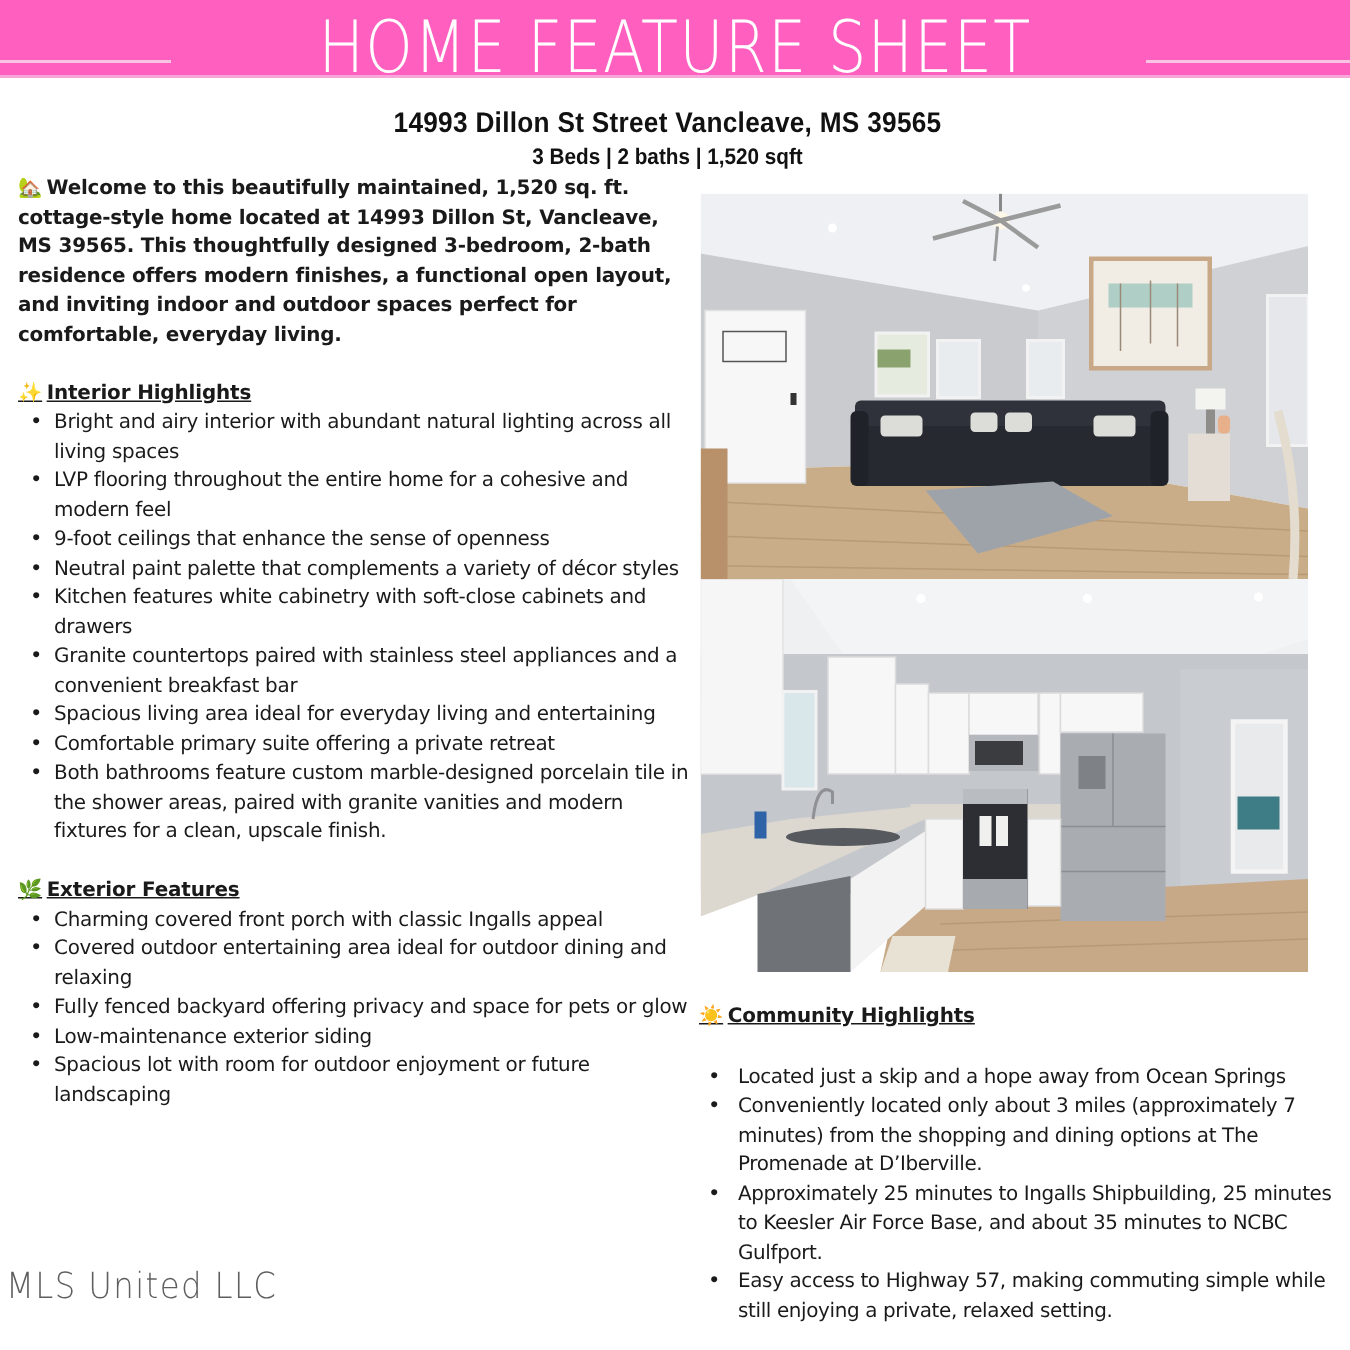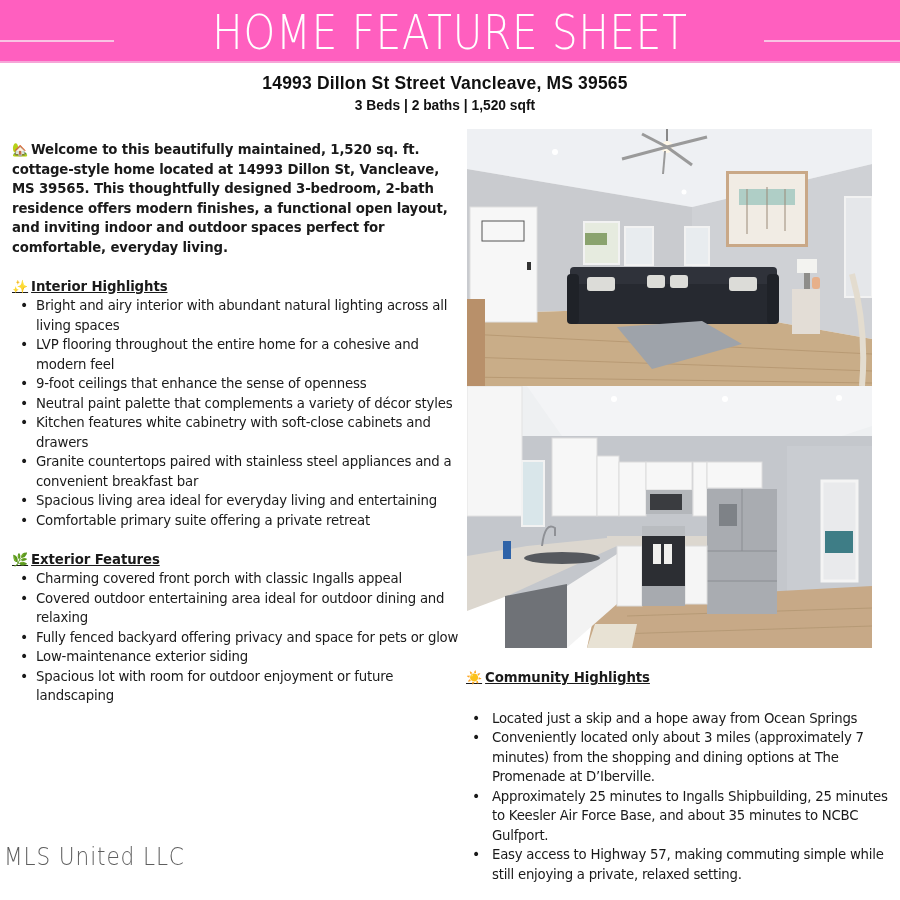--- a/index.html
+++ b/index.html
@@ -1,21 +1,21 @@
 <!DOCTYPE html>
 <html><head>
   <meta charset="utf-8">
   <style>
     * { box-sizing: border-box; margin: 0; padding: 0; }
     html, body { width: 900px; height: 900px; overflow: hidden; background: #ffffff; }
     body { position: relative; font-family: "Liberation Sans", "DejaVu Sans", sans-serif; color: #111; }
 
     
     .banner {
-      position: absolute; left: 0; top: 0; width: 900px; height: 63px;
+      position: absolute; left: 0; top: 0; width: 900px; height: 52px;
       background: #ff5fbf;
       border-bottom: 2px solid #f6a6d8;
     }
     .banner .line {
       position: absolute; top: 40px; height: 2px; background: #f9c3e4;
     }
     .banner .line.left { left: 0; width: 114px; }
     .banner .line.right { left: 764px; width: 136px; }
     .banner .title {
       position: absolute; left: 0; top: 4px; width: 900px; text-align: center;
@@ -36,21 +36,21 @@
     }
     .specs {
       position: absolute; left: 0; top: 96px; width: 890px; text-align: center;
       font-family: "Liberation Sans", sans-serif; font-weight: bold;
       font-size: 15px; color: #111;
       transform: scaleX(0.92); transform-origin: center;
     }
 
     
     .left-col {
-      position: absolute; left: 12px; top: 140px; width: 448px;
+      position: absolute; left: 12px; top: 116px; width: 448px;
       font-family: "DejaVu Sans", sans-serif; font-size: 13.3px; line-height: 19.5px; color: #1a1a1a;
     }
     .intro { font-weight: bold; letter-spacing: -0.15px; }
     .section-head {
       font-weight: bold; margin-top: 19.5px; font-size: 13.3px; letter-spacing: -0.1px; text-decoration: underline;
     }
     .emoji { font-size: 13px; margin-right: 3px; }
     ul.bullets { list-style: none; padding-left: 0; }
     ul.bullets li {
       position: relative; padding-left: 24px; letter-spacing: -0.2px;
@@ -101,20 +101,21 @@
   <div class="section-head"><span class="emoji">✨</span><span>Interior Highlights</span></div>
   <ul class="bullets">
     <li> Bright and airy interior with abundant natural lighting across all living spaces</li>
     <li>LVP flooring throughout the entire home for a cohesive and modern feel</li>
     <li> 9-foot ceilings that enhance the sense of openness</li>
     <li> Neutral paint palette that complements a variety of décor styles</li>
     <li> Kitchen features white cabinetry with soft-close cabinets and drawers</li>
     <li>Granite countertops paired with stainless steel appliances and a convenient breakfast bar</li>
     <li>Spacious living area ideal for everyday living and entertaining</li>
     <li>Comfortable primary suite offering a private retreat</li>
+    <li>Both bathrooms feature custom marble-designed porcelain tile in the shower areas, paired with granite vanities and modern fixtures for a clean, upscale finish.</li>
   </ul>
 
   <div class="section-head"><span class="emoji">🌿</span><span>Exterior Features</span></div>
   <ul class="bullets">
     <li>Charming covered front porch with classic Ingalls appeal</li>
     <li>Covered outdoor entertaining area ideal for outdoor dining and relaxing</li>
     <li>Fully fenced backyard offering privacy and space for pets or glow</li>
     <li>Low-maintenance exterior siding</li>
     <li>Spacious lot with room for outdoor enjoyment or future landscaping</li>
   </ul>

